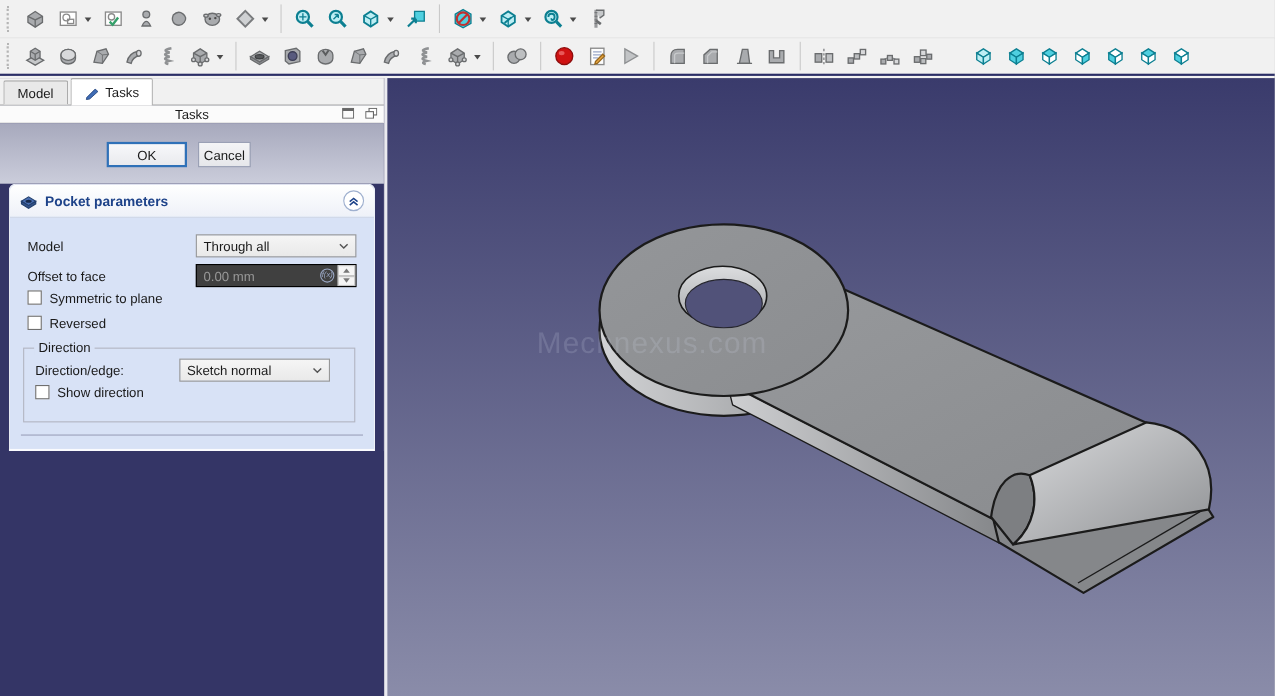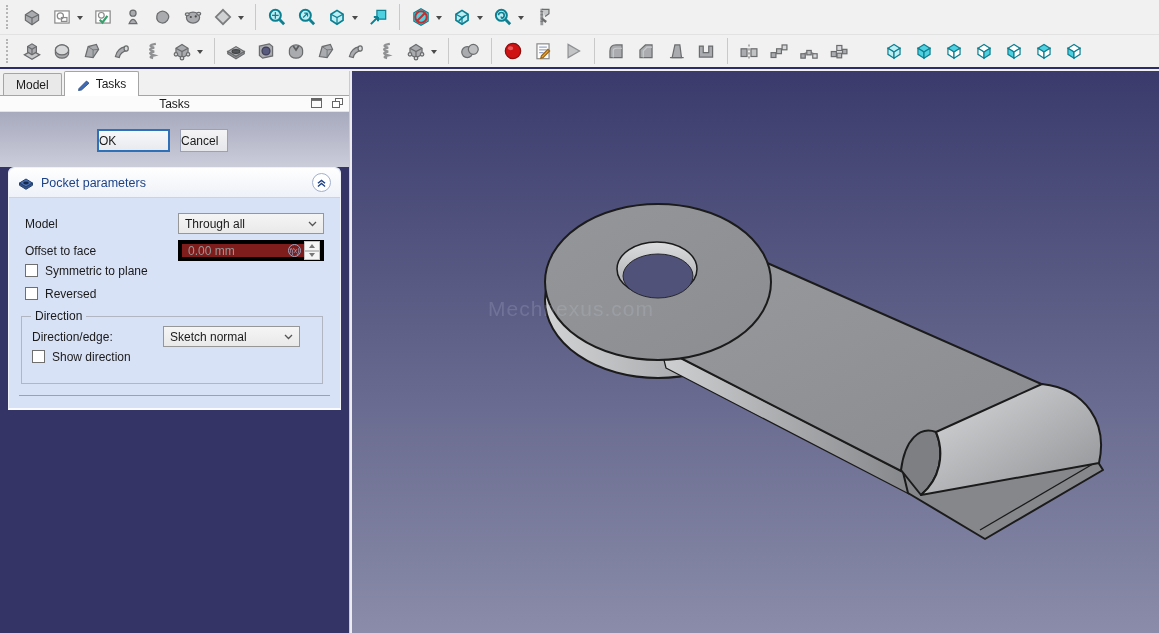--- a/index.html
+++ b/index.html
@@ -15,54 +15,54 @@
   .tb-btn svg{display:block}
   .tb-sep{width:1px;height:26px;background:#c9c9c9;margin:0 6px;flex:none}
   .tb-spacer{flex:1}
   .tb-row2 .tb-btn:last-child{margin-right:72px}
   .dd{width:0;height:0;border:3.5px solid transparent;border-top:4.5px solid #4a4a4a;margin:5px 1px 0 4px}
 
   
   .viewport{position:absolute;left:352px;top:71px;width:807px;height:562px;
     background:linear-gradient(var(--vp-top,#3a3b6c),var(--vp-bottom,#8a8ca9))}
   .viewport svg.model{position:absolute;left:0;top:0}
-  .watermark{position:absolute;left:136px;top:226px;font-size:21px;letter-spacing:1px;
+  .watermark{position:absolute;left:136px;top:226px;font-size:27px;letter-spacing:1px;
     color:rgba(216,220,240,.17);white-space:nowrap}
 
   .splitter{position:absolute;left:349px;top:71px;width:3px;height:562px;background:#ebebf0;border-left:1px solid #cacad4}
 
   
   .left-col{position:absolute;left:0;top:71px;width:349px;height:562px;display:flex;flex-direction:column;background:#343566}
   .tabbar{height:25px;background:#f1f1f1;display:flex;align-items:flex-end;border-bottom:1px solid #a5a5a5;padding-left:3px;flex:none}
   .tab{height:22px;padding:0 12px;display:flex;align-items:center;gap:5px;background:#e9e9e9;
     border:1px solid #a5a5a5;border-bottom:none;margin-right:2px;border-radius:2px 2px 0 0;position:relative;cursor:default}
   .tab.active{background:#fff;height:25px;margin-bottom:-1px;z-index:2}
   .tasks-header{height:16px;background:#fbfbfb;display:flex;align-items:center;justify-content:center;
     position:relative;border-bottom:1px solid #e3e3e3;flex:none}
   .th-icons{position:absolute;right:6px;top:2px;display:flex;gap:10px}
 
   .btn-area{height:55px;background:linear-gradient(#a7a9bd,#cbcddb);position:relative;flex:none}
-  .btn{position:absolute;top:17px;height:23px;display:flex;align-items:center;cursor:default}
+  .btn{position:absolute;top:17px;height:23px;display:flex;align-items:center;justify-content:center;cursor:default}
   .btn-ok{left:97px;width:73px;background:linear-gradient(#f7f8fa,#e9eaee);border:2px solid var(--accent,#2f71b8)}
   .btn-cancel{left:180px;width:48px;background:linear-gradient(#f4f4f6,#e6e7eb);border:1px solid #9aa0b5}
 
   .pocket-box{flex:none;margin:0 8px;background:var(--panel-blue,#d8e2f6);border-radius:6px 6px 0 0;
     border:1px solid #eef1f8;border-bottom:2px solid #fafbfe}
   .pk-header{height:30px;background:linear-gradient(#ffffff,#eef1f8);border-radius:6px 6px 0 0;
     display:flex;align-items:center;padding:0 9px;gap:7px;border-bottom:1px solid #ccd2df}
-  .pk-title{font-weight:normal;color:var(--header-blue,#1d4289);font-size:12.5px}
+  .pk-title{font-weight:bold;color:var(--header-blue,#1d4289);font-size:12.5px}
   .pk-collapse{margin-left:auto;width:19px;height:19px;border-radius:50%;background:#fff;
     border:1px solid #9fb0cf;display:flex;align-items:center;justify-content:center}
   .pk-body{padding:12px 16px}
   .frow{display:flex;align-items:center;height:27px}
   .flabel{width:153px;flex:none}
   .combo{width:146px;height:21px;background:linear-gradient(#f5f5f5,#e9e9e9);border:1px solid #979797;
     display:flex;align-items:center;padding:0 6px;gap:4px;cursor:default}
   .combo .cval{flex:1;white-space:nowrap;overflow:hidden}
-  .spin{width:146px;height:21px;background:#7f1d1d;border:4px solid #000000;display:flex;align-items:center;
+  .spin{width:146px;height:21px;background:#404040;border:1px solid #000000;display:flex;align-items:center;
     padding-left:6px;color:#979797}
   .fx{width:13px;height:13px;border-radius:50%;border:1px solid #9aa7c4;color:#9aa7c4;font-size:7px;font-style:italic;
     display:flex;align-items:center;justify-content:center;margin-left:auto;margin-right:3px;flex:none}
   .spinner{width:16px;height:19px;display:flex;flex-direction:column;flex:none;margin-right:0}
   .spbtn{flex:1;background:#f5f5f5;border:1px solid #c4c4c4;display:flex;align-items:center;justify-content:center}
   .tri-up{width:0;height:0;border:3px solid transparent;border-bottom:4px solid #777;margin-top:-2px}
   .tri-down{width:0;height:0;border:3px solid transparent;border-top:4px solid #777;margin-bottom:-2px}
   .cbrow{display:flex;height:23px;gap:7px}
   .cb{width:13px;height:13px;background:#fff;border:1px solid #6f6f6f;flex:none;position:relative;cursor:default}
   .cb.checked::after{content:"\2713";position:absolute;left:1px;top:-2px;font-size:12px;color:#333}

